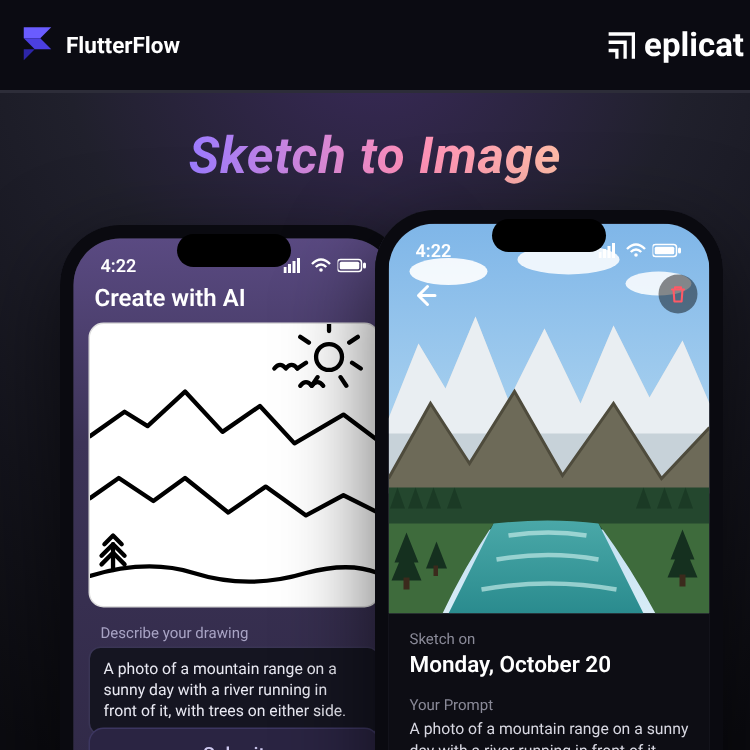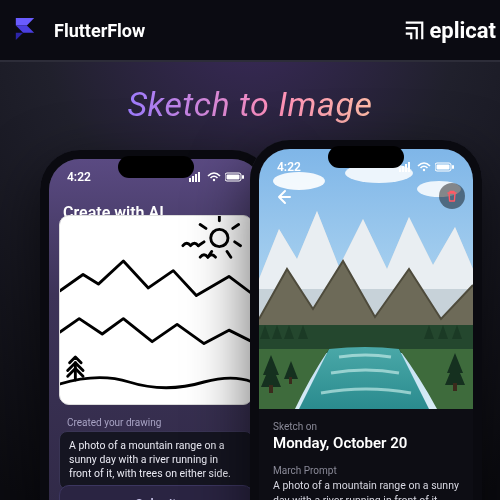--- a/index.html
+++ b/index.html
@@ -11,45 +11,45 @@
     --accent3:#6bd4ff;
     --muted:#8a8a98;
   }
   *{box-sizing:border-box;font-family:-apple-system,BlinkMacSystemFont,"Segoe UI",Roboto,Helvetica,Arial,sans-serif;}
   body{margin:0;width:500px;height:500px;overflow:hidden;background:#0b0b10;}
   
   .topbar{height:62px;background:linear-gradient(#0b0b12,#0b0b12);border-bottom:2px solid #2d2d39;display:flex;align-items:center;justify-content:space-between;padding:0 4px 0 14px;}
   .brand-left{display:flex;align-items:center;gap:8px;}
   .ff-logo{width:22px;height:28px;display:flex;align-items:center;}
   .ff-logo svg{width:22px;height:28px;}
-  .ff-text{color:#fff;font-weight:700;font-size:18px;letter-spacing:0;margin-left:10px;}
+  .ff-text{color:#fff;font-weight:700;font-size:15px;letter-spacing:0;}
   .rep{display:flex;align-items:center;gap:4px;color:#fff;font-weight:700;font-size:22px;overflow:hidden;white-space:nowrap;}
   .rep-logo svg{width:22px;height:22px;display:block;}
   
   .hero{position:relative;height:438px;background:radial-gradient(110% 120% at 50% -10%, #3a2a5a 0%, #20202c 38%, #14141c 70%, #0b0b10 100%);}
-  .headline{position:absolute;top:22px;left:0;right:0;text-align:center;font-size:34px;font-weight:400;font-style:italic;
+  .headline{position:absolute;top:22px;left:0;right:0;text-align:center;font-size:34px;font-weight:700;font-style:italic;
     background:linear-gradient(90deg,#6a5cff 0%, #9b7bff 25%, #ff8fb8 55%, #ffc8a3 80%);
     -webkit-background-clip:text;background-clip:text;color:transparent;letter-spacing:0.5px;}
   
   .phones{position:absolute;top:88px;width:100%;height:380px;}
   .phone{position:absolute;width:232px;height:470px;border-radius:40px;background:linear-gradient(180deg,#141420,#0a0a12);
     box-shadow:0 20px 60px rgba(0,0,0,0.6), inset 0 0 0 9px #0a0a10, inset 0 0 0 10px #2a2a36;
     overflow:hidden;}
   .phone .screen{position:absolute;inset:9px;border-radius:31px;overflow:hidden;}
   .phone-left{left:40px;top:0;}
   .phone-right{left:250px;top:-10px;}
   
   .island{position:absolute;top:6px;left:50%;transform:translateX(-50%);width:76px;height:22px;background:#000;border-radius:14px;z-index:50;}
   
   .status{position:absolute;top:6px;left:0;right:0;height:24px;display:flex;justify-content:space-between;align-items:center;padding:0 18px;color:#fff;font-size:12px;font-weight:600;z-index:40;}
   .status .icons{display:flex;gap:4px;align-items:center;}
   .status svg{display:block;}
   
   .screen-left{background:linear-gradient(180deg,#5a4a82 0%, #3d3458 30%, #2b2540 100%);}
-  .l-title{position:absolute;top:44px;left:14px;color:#fff;font-size:16px;font-weight:600;}
+  .l-title{position:absolute;top:30px;left:14px;color:#fff;font-size:16px;font-weight:600;}
   .canvas{position:absolute;top:56px;left:10px;right:10px;height:190px;background:#fff;border-radius:10px;overflow:hidden;border:1px solid #ddd;}
   .canvas svg{width:100%;height:100%;}
   .prompt-wrap{position:absolute;top:258px;left:10px;right:10px;}
   .prompt-label{color:#a8a3c4;font-size:10px;margin-left:8px;margin-bottom:3px;}
   .prompt-box{background:#151521;border:1px solid #3a3555;border-radius:8px;padding:7px 9px;color:#e9e9f2;font-size:10.5px;line-height:1.35;min-height:42px;}
   .submit{position:absolute;top:326px;left:10px;right:10px;height:36px;border-radius:10px;background:#2a2442;border:1px solid #3c3660;color:#cfcaf0;display:flex;align-items:center;justify-content:center;font-size:13px;font-weight:500;}
   
   .screen-right{background:#0d0d14;}
   .r-image{position:absolute;top:0;left:0;right:0;height:260px;overflow:hidden;}
   .r-image svg{width:100%;height:100%;display:block;}
@@ -138,21 +138,21 @@
               <path d="M0 118 L20 104 L44 120 L66 104 L96 128 L122 110 L150 130 L176 116 L200 128"></path>
 
               <path d="M16 168 L16 150"></path>
               <path d="M16 150 L8 158 M16 150 L24 158 M16 156 L8 164 M16 156 L24 164 M16 144 L10 150 M16 144 L22 150"></path>
 
               <path d="M0 172 Q40 160 72 170 Q110 182 150 170 Q180 162 200 170"></path>
             </g>
           </svg>
         </div>
         <div class="prompt-wrap">
-          <div class="prompt-label">Created your drawing</div>
+          <div class="prompt-label">Describe your drawing</div>
           <div class="prompt-box">A photo of a mountain range on a sunny day with a river running in front of it, with trees on either side.</div>
         </div>
         <div class="submit">Submit</div>
       </div>
     </div>
 
     <div class="phone phone-right">
       <div class="island"></div>
       <div class="screen screen-right">
         <div class="status">
@@ -235,20 +235,20 @@
               <path d="M32 212 l7 18 l-14 0z"></path>
                 <rect x="30" y="228" width="3" height="7" fill="#3b2a1c"></rect>
             </g>
           </svg>
         </div>
         <div class="r-meta">
           <div class="r-meta-label">Sketch on</div>
           <div class="r-meta-value">Monday, October 20</div>
         </div>
         <div class="r-prompt">
-          <div class="r-meta-label">March Prompt</div>
+          <div class="r-meta-label">Your Prompt</div>
           <div class="r-prompt-text">A photo of a mountain range on a sunny day with a river running in front of it, with trees on either side.</div>
         </div>
       </div>
     </div>
 
   </div>
 </div>
 
 </body></html>

